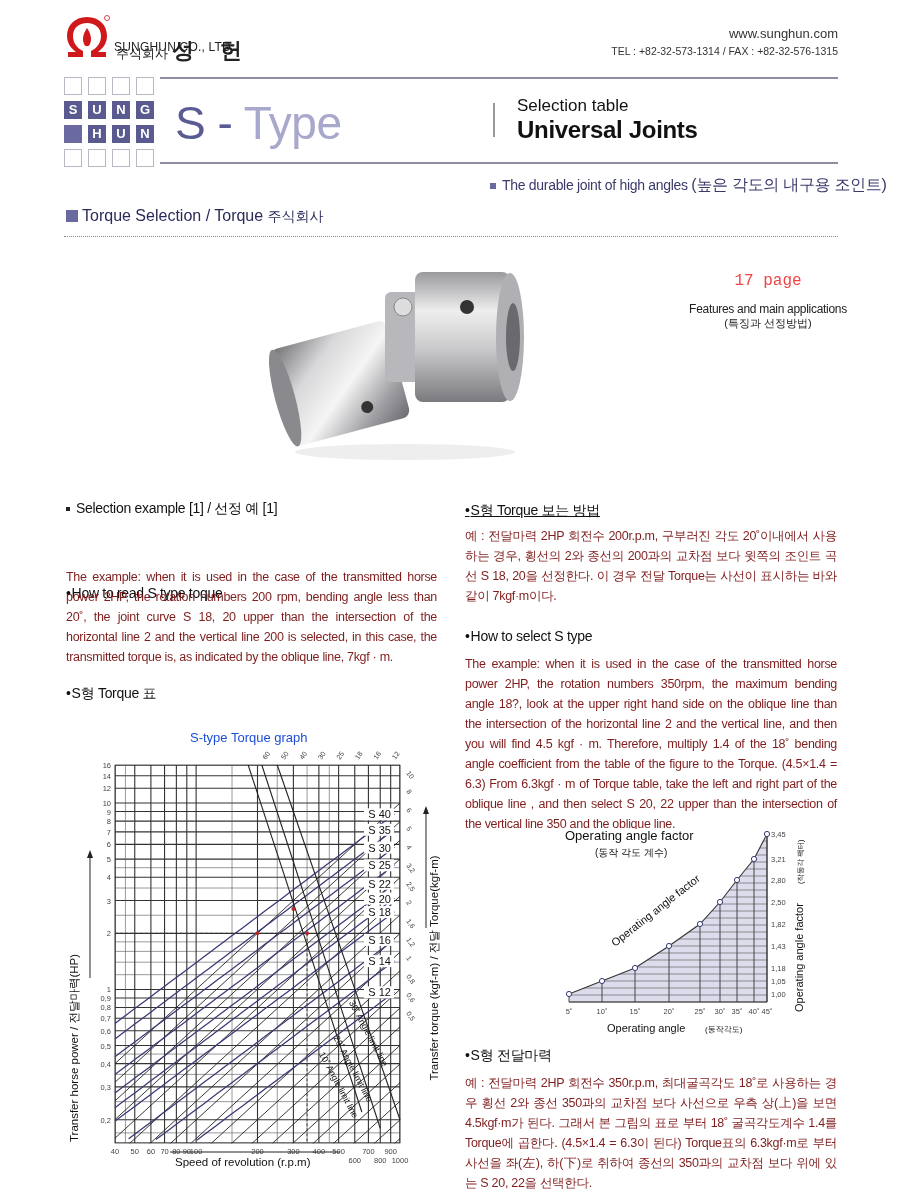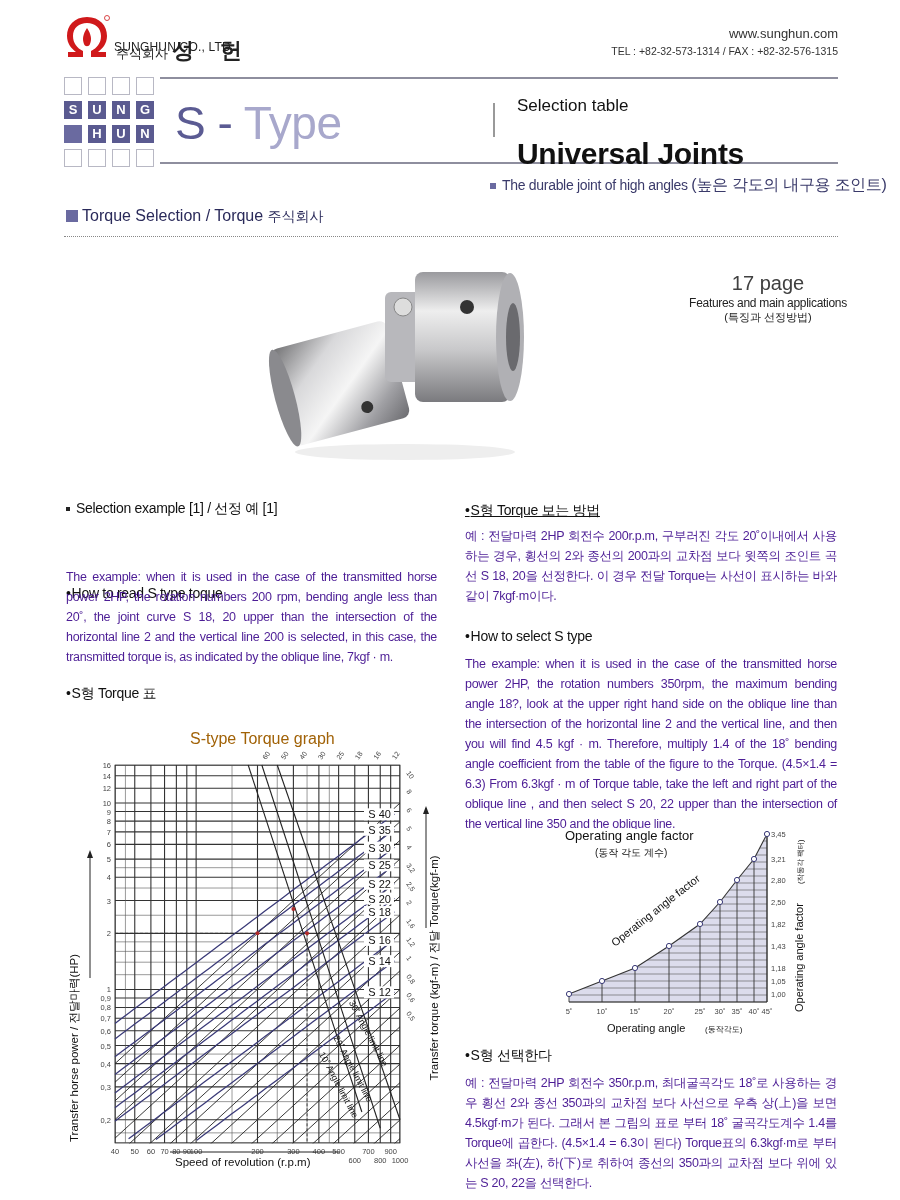--- a/index.html
+++ b/index.html
@@ -23,46 +23,46 @@
   .tile { width: 18px; height: 18px; border: 1px solid #b8b8c4; font-size: 13px; font-weight: bold; text-align: center; line-height: 16px; }
   .tile.fill { background: #5a5a90; color: #fff; border-color: #5a5a90; }
   .tile.solid { background: #6a6aa0; border-color: #6a6aa0; }
 
   .stype { left: 175px; top: 96px; font-size: 46px; font-weight: normal; letter-spacing: -0.5px; }
   .stype .s { color: #5b5b93; }
   .stype .t { color: #a8a8cc; }
 
   .vbar { left: 493px; top: 103px; width: 2px; height: 34px; background: #999; }
   .sel { left: 517px; top: 96px; font-size: 17px; color: #111; }
-  .uj { left: 517px; top: 116px; font-size: 30px; font-weight: bold; color: #111; letter-spacing: -0.3px; margin-top: 21px; }
+  .uj { left: 517px; top: 116px; font-size: 24px; font-weight: bold; color: #111; letter-spacing: -0.3px; }
 
   .tagline { left: 490px; top: 175px; font-size: 14px; color: #3a3a6a; letter-spacing: -0.3px; }
   .tagline .sq { display: inline-block; width: 6px; height: 6px; background: #6a6aa0; margin-right: 6px; vertical-align: middle; }
   .tagline .kr { font-size: 16px; }
 
   .sec-title { left: 66px; top: 207px; font-size: 16px; color: #2a2a5a; }
   .sec-title .sq { display: inline-block; width: 12px; height: 12px; background: #6a6aa0; margin-right: 4px; vertical-align: -1px; }
   .sec-title .kr { font-size: 14px; }
   .dot-rule { left: 64px; top: 236px; width: 774px; border-top: 1px dotted #888; }
 
   .joint { left: 265px; top: 262px; width: 270px; height: 200px; }
 
   .pg { left: 670px; top: 272px; width: 196px; text-align: center; }
-  .pg .num { font-size: 20px; color: #404040; }
-  .pg .f { font-size: 12px; color: #222; margin-top: 1px; letter-spacing: -0.3px; }
+  .pg .num { font-size: 16px; color: #ef4444; font-family: Liberation Mono, monospace; }
+  .pg .f { font-size: 12px; color: #222; margin-top: 12px; letter-spacing: -0.3px; }
   .pg .k { font-size: 11px; color: #222; }
 
   
   .h-sq { font-size: 14px; color: #111; letter-spacing: -0.3px; }
   .h-sq .sq { display: inline-block; width: 4px; height: 4px; background: #222; margin-right: 6px; vertical-align: middle; }
   .bullet { font-size: 14px; color: #111; letter-spacing: -0.3px; }
   .bullet::before { content: "•"; margin-right: 1px; }
-  .para { font-size: 12.5px; line-height: 20px; color: #4c1d95; text-align: justify; letter-spacing: -0.3px; }
-
-  .chart-title { left: 190px; top: 730px; font-size: 16px; color: #a16207; }
+  .para { font-size: 12.5px; line-height: 20px; color: #7f1d1d; text-align: justify; letter-spacing: -0.3px; }
+
+  .chart-title { left: 190px; top: 730px; font-size: 13px; color: #1d4ed8; }
 
   svg text { font-family: "Liberation Sans", sans-serif; }
 </style>
 </head>
 <body>
 
 <svg class="abs logo" viewBox="0 0 46 46">
   <path d="M23 3 C10 3 3 12 3 22 C3 30 8 35 12 38 L4 38 L4 43 L19 43 L19 37 C13 34 9 29 9 22 C9 14 15 9 23 9 C31 9 37 14 37 22 C37 29 33 34 27 37 L27 43 L42 43 L42 38 L34 38 C38 35 43 30 43 22 C43 12 36 3 23 3 Z" fill="#d0191b"></path>
   <path d="M23 14 C19 20 18 25 20 30 C21 33 25 33 26 30 C28 25 27 20 23 14 Z" fill="#d0191b"></path>
   <circle cx="43" cy="4" r="2.5" fill="none" stroke="#d0191b" stroke-width="0.8"></circle>
@@ -470,14 +470,14 @@
     <text x="212" y="192" font-size="7.5" fill="#444" text-anchor="middle">45˚</text>
     <text x="10" y="18" font-size="13" fill="#111">Operating angle factor</text>
     <text x="40" y="34" font-size="10" fill="#111">(동작 각도 계수)</text>
     <text x="60" y="125" font-size="11" fill="#111" transform="rotate(-38 60 125)">Operating angle factor</text>
     <text x="52" y="210" font-size="11" fill="#111">Operating angle</text>
     <text x="150" y="210" font-size="8" fill="#111">(동작각도)</text>
     <text x="248" y="190" font-size="11" fill="#111" transform="rotate(-90 248 190)">Operating angle factor</text>
     <text x="248" y="62" font-size="7.5" fill="#111" transform="rotate(-90 248 62)">(작동각 팩터)</text>
   </svg>
 
-<div class="abs bullet" style="left:465px; top:1047px;">S형 선택한다</div>
+<div class="abs bullet" style="left:465px; top:1047px;">S형 전달마력</div>
 <div class="abs para" style="left:465px; top:1073px; width:372px;">예 : 전달마력 2HP 회전수 350r.p.m, 최대굴곡각도 18˚로 사용하는 경우 횡선 2와 종선 350과의 교차점 보다 사선으로 우측 상(上)을 보면 4.5kgf·m가 된다. 그래서 본 그림의 표로 부터 18˚ 굴곡각도계수 1.4를 Torque에 곱한다. (4.5×1.4 = 6.3이 된다)  Torque표의 6.3kgf·m로 부터 사선을 좌(左), 하(下)로 취하여 종선의 350과의 교차점 보다 위에 있는 S 20, 22을 선택한다.</div>
 
 </body></html>

